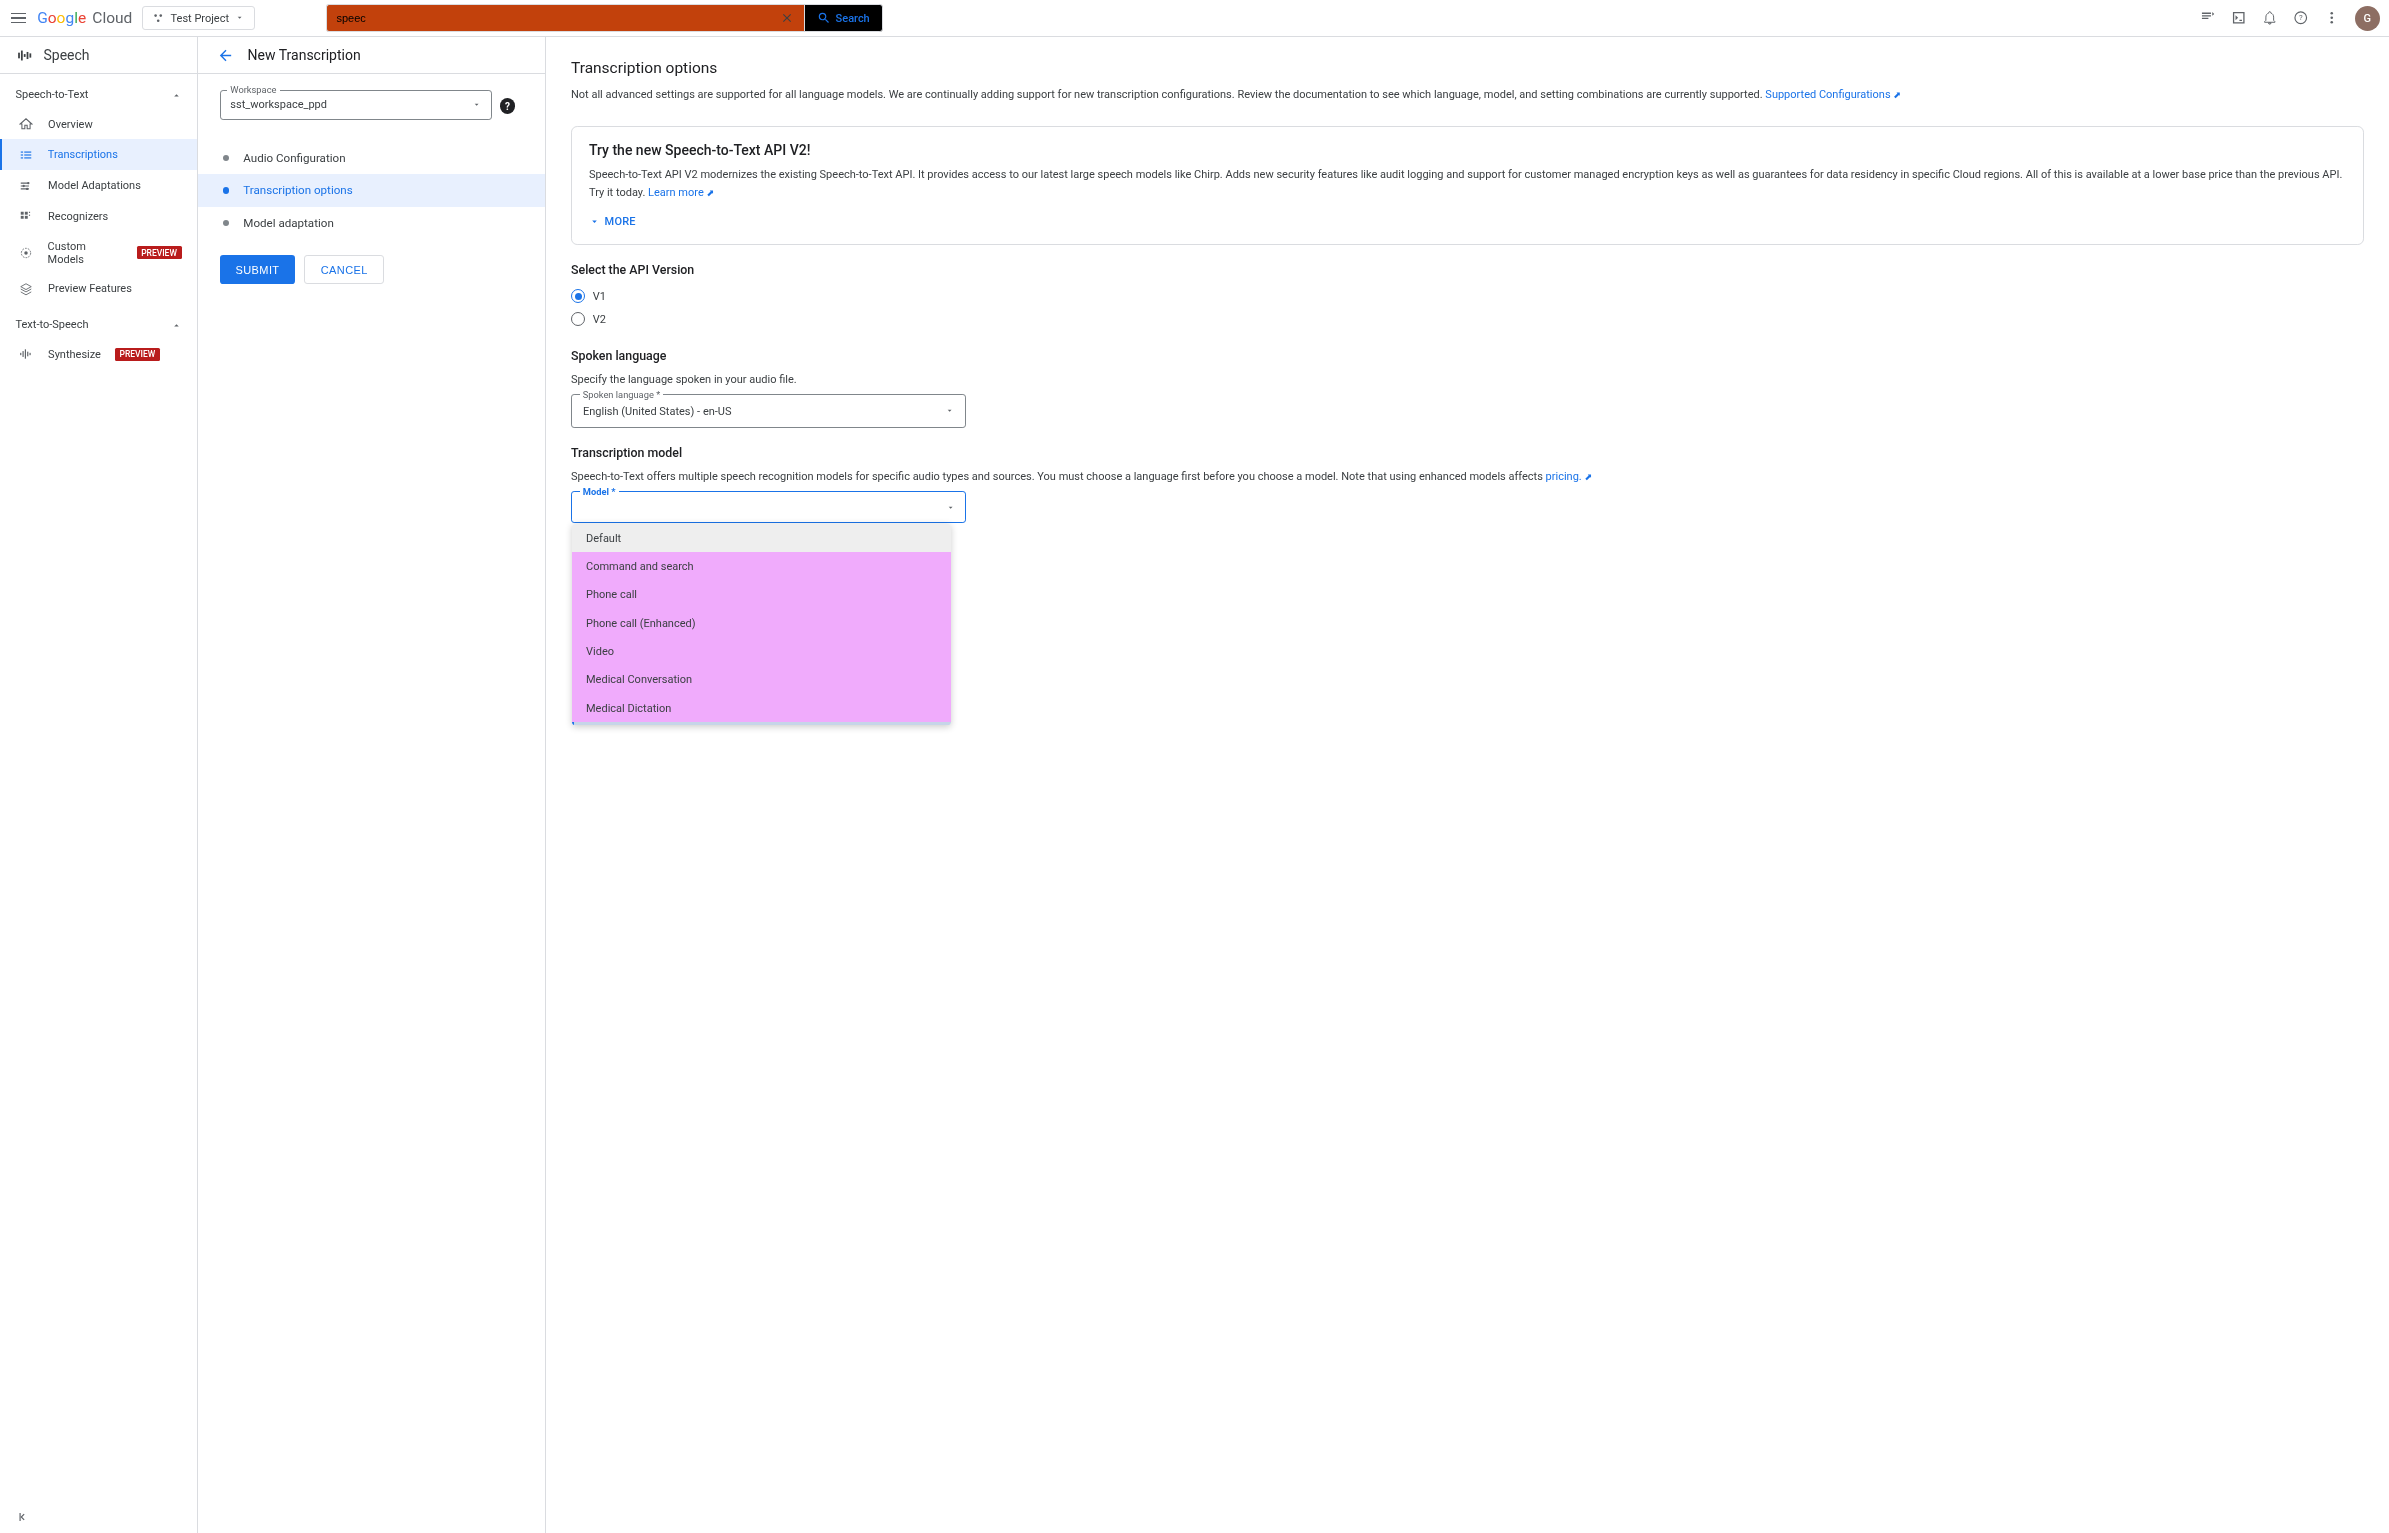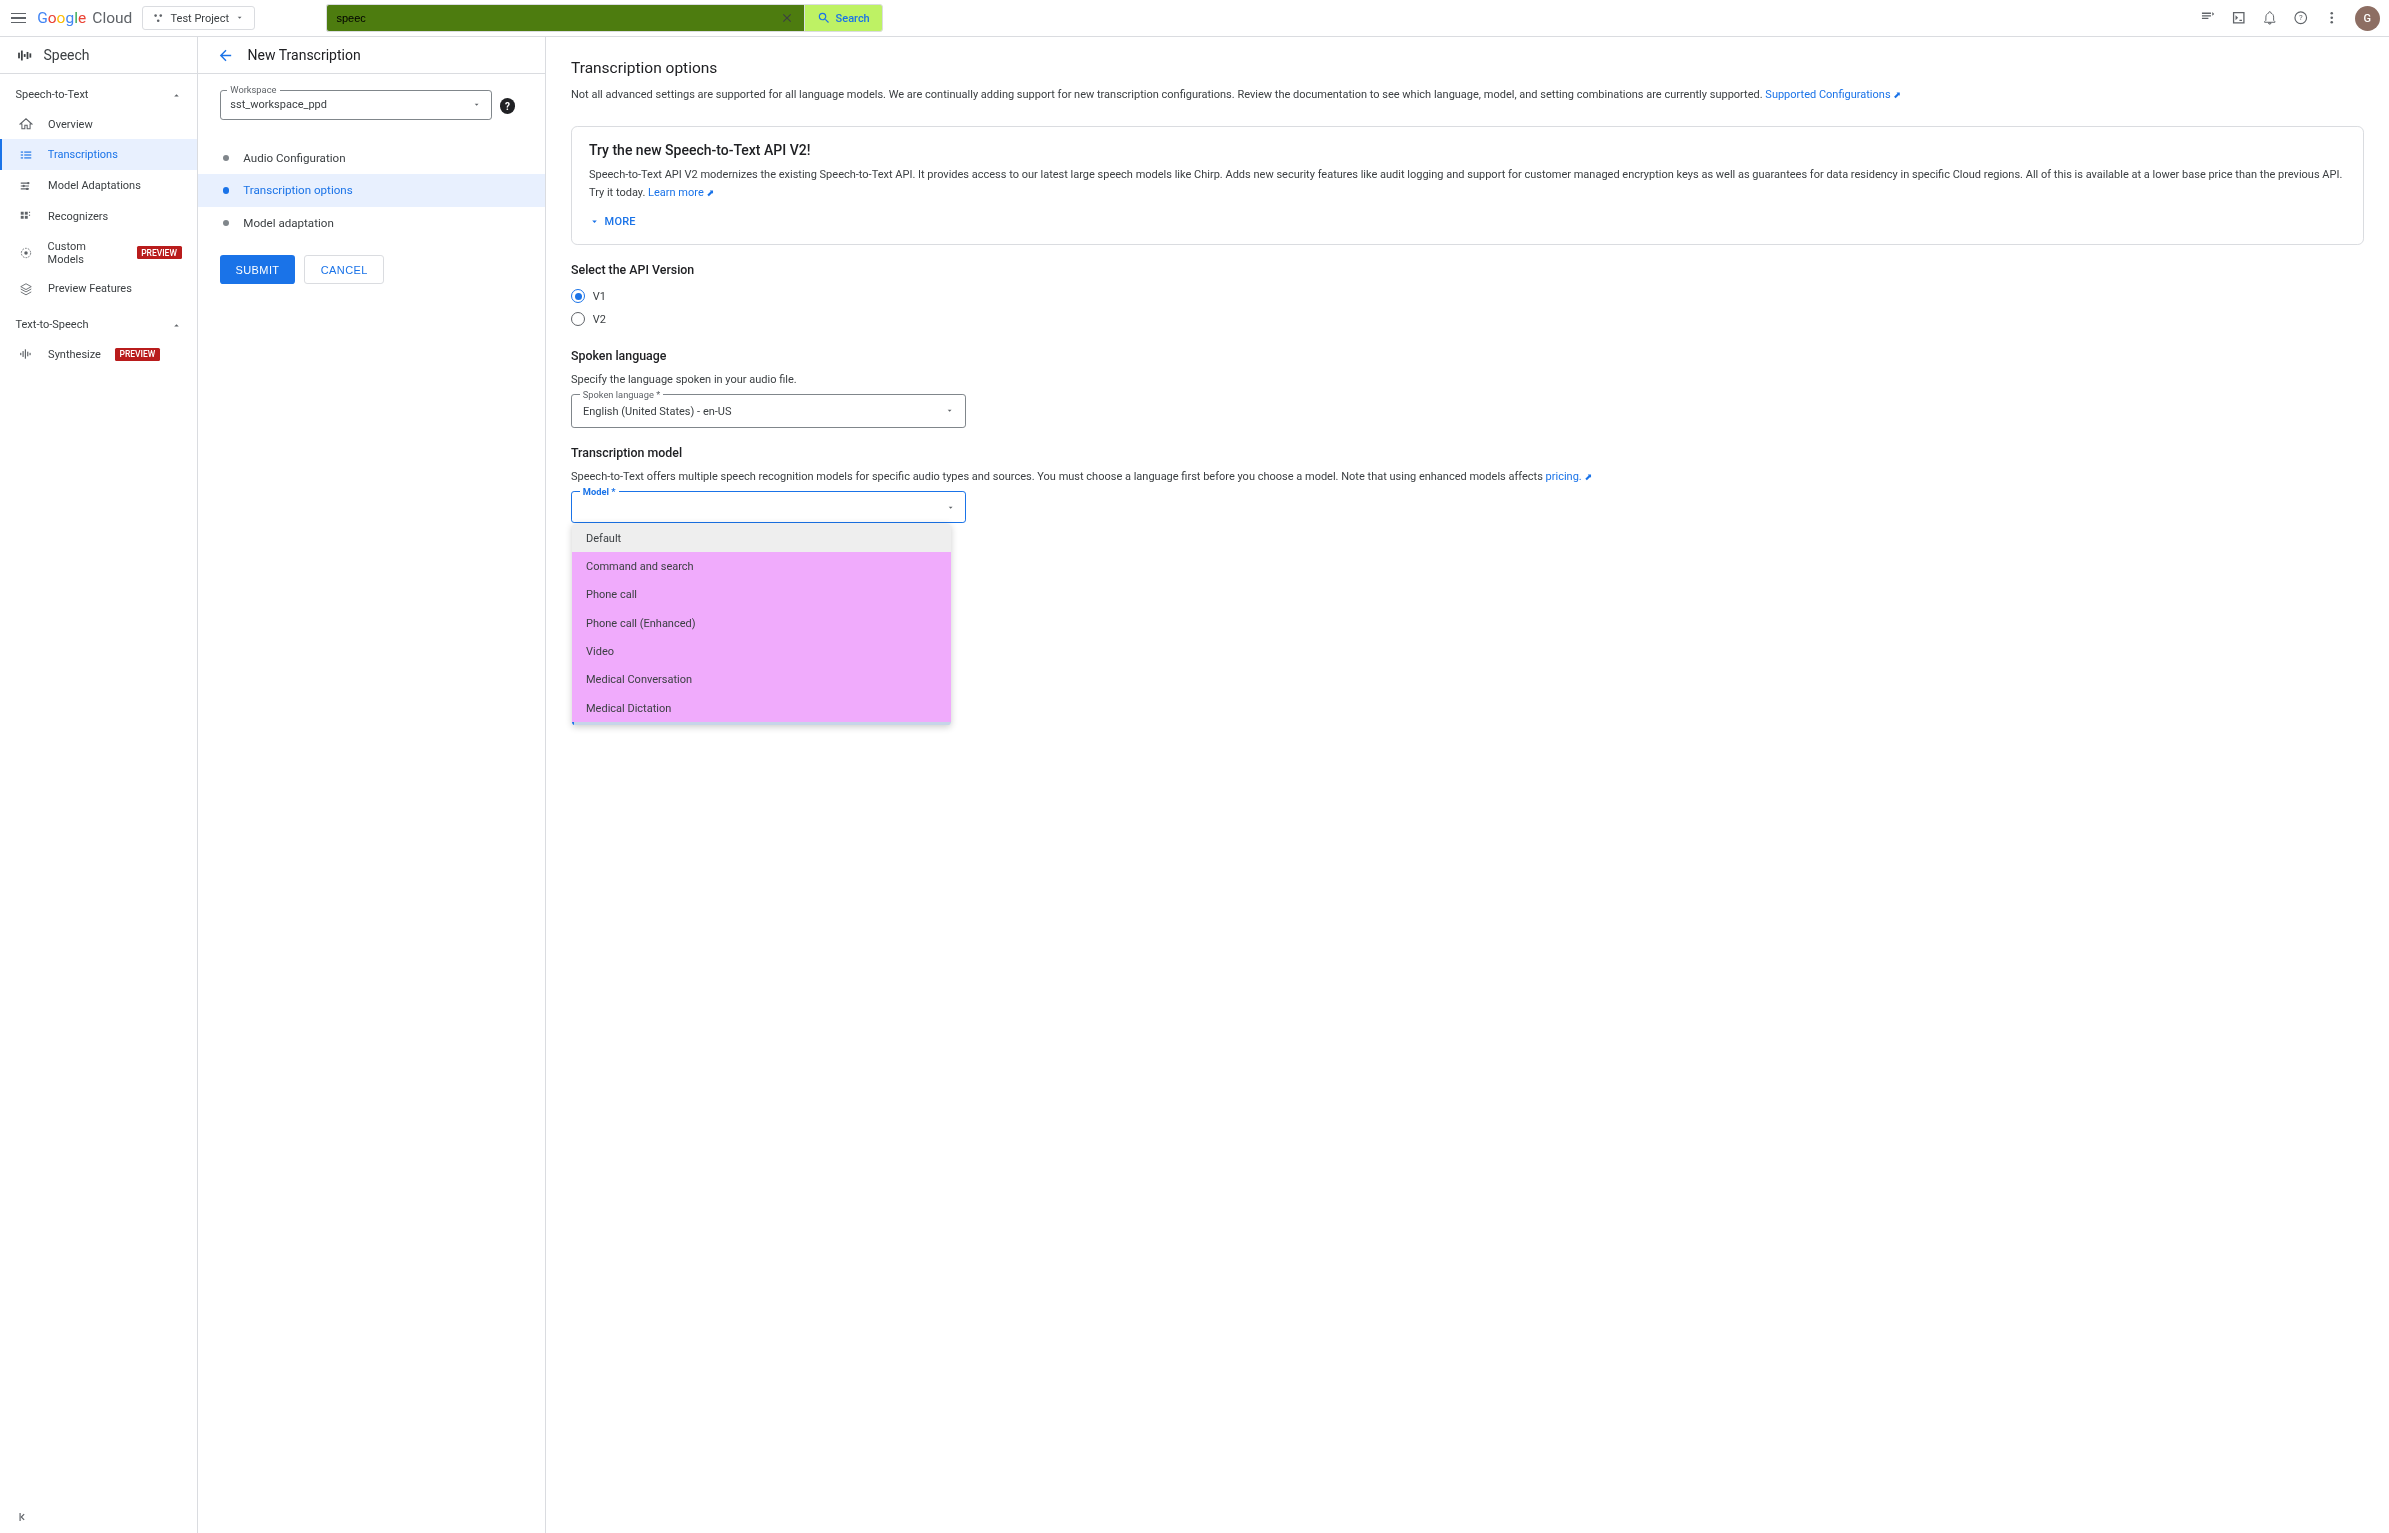--- a/index.html
+++ b/index.html
@@ -5,23 +5,23 @@
 * { box-sizing: border-box; margin: 0; padding: 0; }
 body { font-family: "Google Sans", Roboto, Arial, sans-serif; font-size: 11px; color: #3c4043; background: #fff; overflow: hidden; }
 .topbar { height: 37px; border-bottom: 0.8px solid #dadce0; display: flex; align-items: center; padding: 0 9.3px; gap: 9.3px; }
 .hamburger { width: 18.6px; height: 18.6px; cursor: pointer; display: flex; flex-direction: column; justify-content: center; gap: 3.1px; padding: 0 1.5px; }
 .hamburger span { height: 1.5px; background: #5f6368; }
 .logo { display: flex; align-items: center; gap: 3.1px; font-size: 15.5px; }
 .logo .g1 { color: #4285f4; } .logo .g2 { color: #ea4335; } .logo .g3 { color: #fbbc04; } .logo .g4 { color: #4285f4; } .logo .g5 { color: #34a853; } .logo .g6 { color: #ea4335; }
 .logo .cloud { color: #5f6368; font-weight: 400; margin-left: 3.1px; }
 .project-btn { border: 0.8px solid #dadce0; border-radius: 3.1px; padding: 4.6px 9.3px; display: flex; align-items: center; gap: 6.2px; cursor: pointer; font-size: 11px; color: #3c4043; }
 .search-wrap { flex: 1; display: flex; max-width: 557px; margin-left: 62px; }
-.search-input { flex: 1; border: 0.8px solid #dadce0; border-right: none; border-radius: 3.1px 0 0 3.1px; padding: 6.2px 9.3px; font-size: 11px; background: #4d7c0f; display: flex; align-items: center; justify-content: space-between; }
+.search-input { flex: 1; border: 0.8px solid #dadce0; border-right: none; border-radius: 3.1px 0 0 3.1px; padding: 6.2px 9.3px; font-size: 11px; background: #c2410c; display: flex; align-items: center; justify-content: space-between; }
 .search-input input { border: none; background: transparent; outline: none; flex: 1; font-size: 11px; }
-.search-btn { border: 0.8px solid #dadce0; border-radius: 0 3.1px 3.1px 0; padding: 0 12.4px; display: flex; align-items: center; gap: 4.6px; color: #1a73e8; cursor: pointer; background: #bef264; font-weight: 500; }
+.search-btn { border: 0.8px solid #dadce0; border-radius: 0 3.1px 3.1px 0; padding: 0 12.4px; display: flex; align-items: center; gap: 4.6px; color: #1a73e8; cursor: pointer; background: #000000; font-weight: 500; }
 .top-icons { display: flex; align-items: center; gap: 14px; margin-left: auto; }
 .top-icons .icon { width: 17px; height: 17px; cursor: pointer; color: #5f6368; display: flex; align-items: center; justify-content: center; }
 .avatar { width: 25px; height: 25px; border-radius: 50%; background: #8d6e63; color: #fff; display: flex; align-items: center; justify-content: center; font-weight: 500; cursor: pointer; }
 
 .main { display: flex; height: calc(100vh - 37px); }
 .sidebar { width: 198px; border-right: 0.8px solid #dadce0; display: flex; flex-direction: column; position: relative; }
 .sidebar-header { height: 37px; display: flex; align-items: center; gap: 11px; padding: 0 15.5px; border-bottom: 0.8px solid #dadce0; font-size: 14px; font-weight: 400; }
 .nav-section { padding: 6.2px 0; }
 .nav-group { display: flex; align-items: flex-end; justify-content: space-between; padding: 7.7px 15.5px; font-size: 11px; color: #3c4043; cursor: pointer; }
 .nav-item { display: flex; align-items: center; gap: 14px; padding: 7.7px 15.5px 7.7px 18.6px; font-size: 11px; color: #3c4043; cursor: pointer; }

